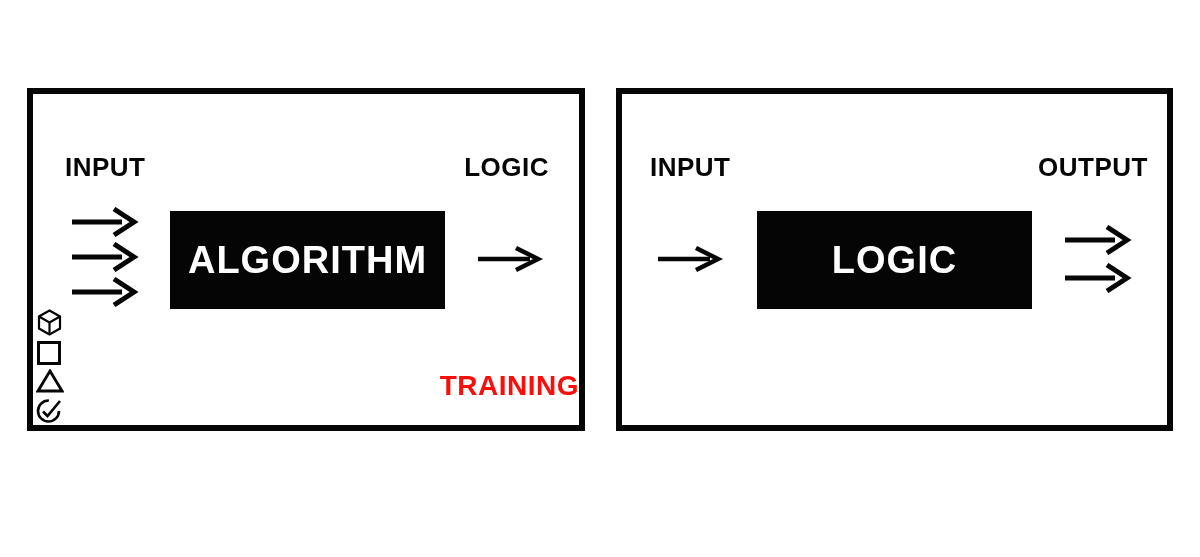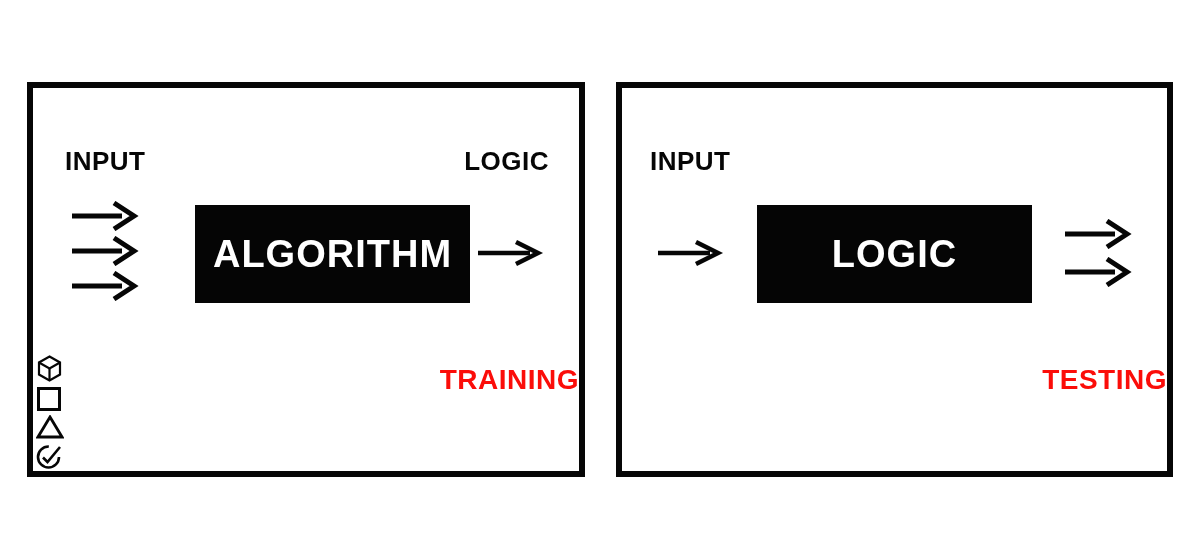--- a/index.html
+++ b/index.html
@@ -11,21 +11,21 @@
   }
   *{box-sizing:border-box;}
   html,body{margin:0;padding:0;}
   body{
     width:1200px;height:557px;position:relative;
     background:var(--bg);
     font-family:"Liberation Sans", sans-serif;
     overflow:hidden;
   }
   .panel{
-    position:absolute;top:82px;height:395px;
+    position:absolute;top:88px;height:343px;
     border:6px solid var(--ink);
     background:var(--bg);
     padding-left:13px;
   }
   .panel-left{left:27px;width:558px;}
   .panel-right{left:616px;width:557px;}
   .corner-label{
     position:absolute;top:60px;
     font-size:26px;font-weight:700;letter-spacing:.5px;
     color:var(--ink);line-height:1;white-space:nowrap;
@@ -33,21 +33,21 @@
   .corner-label.tl{left:32px;}
   .panel-right .corner-label.tl{left:28px;}
   .corner-label.tr{right:30px;}
   .panel-right .corner-label.tr{right:19px;}
   .flow-box{
     position:absolute;top:117px;width:275px;height:98px;
     background:var(--box-bg);color:var(--box-fg);
     display:flex;align-items:center;justify-content:center;
     font-size:38px;font-weight:700;letter-spacing:1px;line-height:1;
   }
-  .panel-left .flow-box{left:137px;margin-left:25px;}
+  .panel-left .flow-box{left:137px;}
   .panel-right .flow-box{left:135px;}
   .arrow-col{position:absolute;display:flex;flex-direction:column;}
   .arrow-col svg{display:block;}
   .panel-left .in-arrows{left:39px;top:113px;gap:5px;}
   .panel-left .out-arrows{left:445px;top:151px;}
   .panel-right .in-arrows{left:36px;top:151px;}
   .panel-right .out-arrows{left:443px;top:131px;gap:8px;}
   .caption{
     position:absolute;top:278px;left:0;width:100%;
     text-align:right;font-size:28px;font-weight:700;
@@ -107,20 +107,21 @@
     </svg>
     <svg width="28" height="28" viewBox="0 0 28 28">
       <circle class="stroke" cx="12.5" cy="15" r="10.5" stroke-width="2.6" stroke-dasharray="49.5 16.5"></circle>
       <polyline class="stroke" points="7,15.5 11.5,20 24,5" stroke-width="2.6"></polyline>
     </svg>
   </div>
 </div>
 
 <div class="panel panel-right">
   <div class="corner-label tl">INPUT</div>
+  <div class="corner-label tr">OUTPUT</div>
 
   <div class="arrow-col in-arrows">
     <svg width="66" height="28" viewBox="0 0 66 28">
       <line class="stroke" x1="0" y1="14" x2="52" y2="14" stroke-width="4.5"></line>
       <polyline class="stroke" points="38,3 60,14 38,25" stroke-width="4.5"></polyline>
     </svg>
   </div>
 
   <div class="flow-box">LOGIC</div>
 
@@ -128,14 +129,13 @@
     <svg width="68" height="30" viewBox="0 0 68 30">
       <line class="stroke" x1="0" y1="15" x2="50" y2="15" stroke-width="5"></line>
       <polyline class="stroke" points="42,2 62,15 42,28" stroke-width="5"></polyline>
     </svg>
     <svg width="68" height="30" viewBox="0 0 68 30">
       <line class="stroke" x1="0" y1="15" x2="50" y2="15" stroke-width="5"></line>
       <polyline class="stroke" points="42,2 62,15 42,28" stroke-width="5"></polyline>
     </svg>
   </div>
 
-  <div class="caption">TESTING</div>
 </div>
 
 </body></html>

